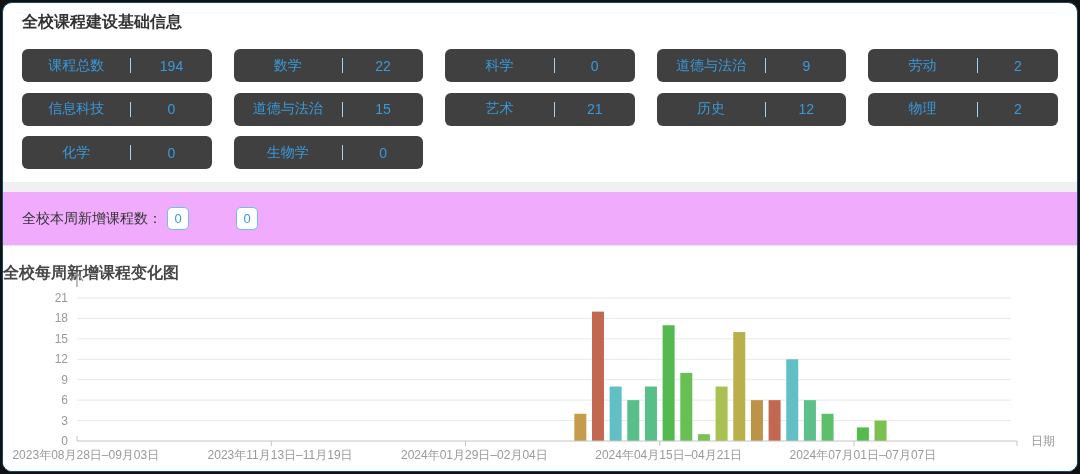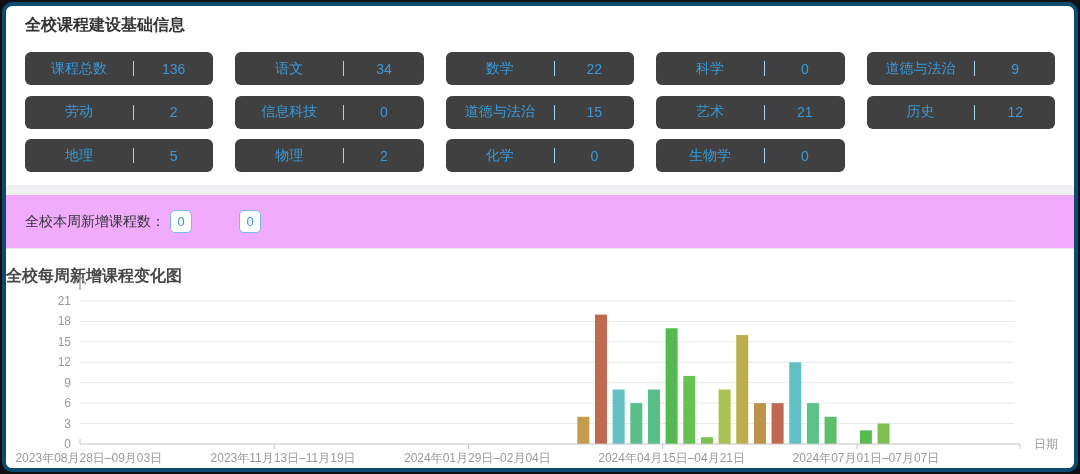--- a/index.html
+++ b/index.html
@@ -4,21 +4,21 @@
 <style>
   html,body{margin:0;padding:0;}
   body{
     width:1080px;height:474px;background:#000;
     font-family:"Liberation Sans","DejaVu Sans",sans-serif;
     -webkit-font-smoothing:antialiased;
   }
   .frame{position:relative;width:1080px;height:474px;background:#111;}
   .card{
     position:absolute;left:2px;top:2px;right:2px;bottom:2px;
-    background:#fff;border:4px solid #0c4a6e;border-radius:10px;
+    background:#fff;border:1px solid #0c4a6e;border-radius:10px;
     overflow:hidden;
   }
   
   .sec-top{padding:8px 19px 0 19px;}
   .page-title{font-size:16px;font-weight:bold;color:#333;line-height:22px;margin:0 0 16px 0;}
   .cards-grid{
     display:grid;grid-template-columns:repeat(5,1fr);
     grid-auto-rows:33px;column-gap:22px;row-gap:10.5px;
   }
   .stat-card{
@@ -56,26 +56,21 @@
 
 <div class="frame">
   <div class="card">
 
     <div class="sec-top">
       <div class="page-title">全校课程建设基础信息</div>
       <div class="cards-grid">
           <div class="stat-card">
             <span class="lbl">课程总数</span>
             <span class="div"></span>
-            <span class="val">136</span>
-          </div>
-          <div class="stat-card">
-            <span class="lbl">语文</span>
-            <span class="div"></span>
-            <span class="val">34</span>
+            <span class="val">194</span>
           </div>
           <div class="stat-card">
             <span class="lbl">数学</span>
             <span class="div"></span>
             <span class="val">22</span>
           </div>
           <div class="stat-card">
             <span class="lbl">科学</span>
             <span class="div"></span>
             <span class="val">0</span>
@@ -102,25 +97,20 @@
           </div>
           <div class="stat-card">
             <span class="lbl">艺术</span>
             <span class="div"></span>
             <span class="val">21</span>
           </div>
           <div class="stat-card">
             <span class="lbl">历史</span>
             <span class="div"></span>
             <span class="val">12</span>
-          </div>
-          <div class="stat-card">
-            <span class="lbl">地理</span>
-            <span class="div"></span>
-            <span class="val">5</span>
           </div>
           <div class="stat-card">
             <span class="lbl">物理</span>
             <span class="div"></span>
             <span class="val">2</span>
           </div>
           <div class="stat-card">
             <span class="lbl">化学</span>
             <span class="div"></span>
             <span class="val">0</span>

